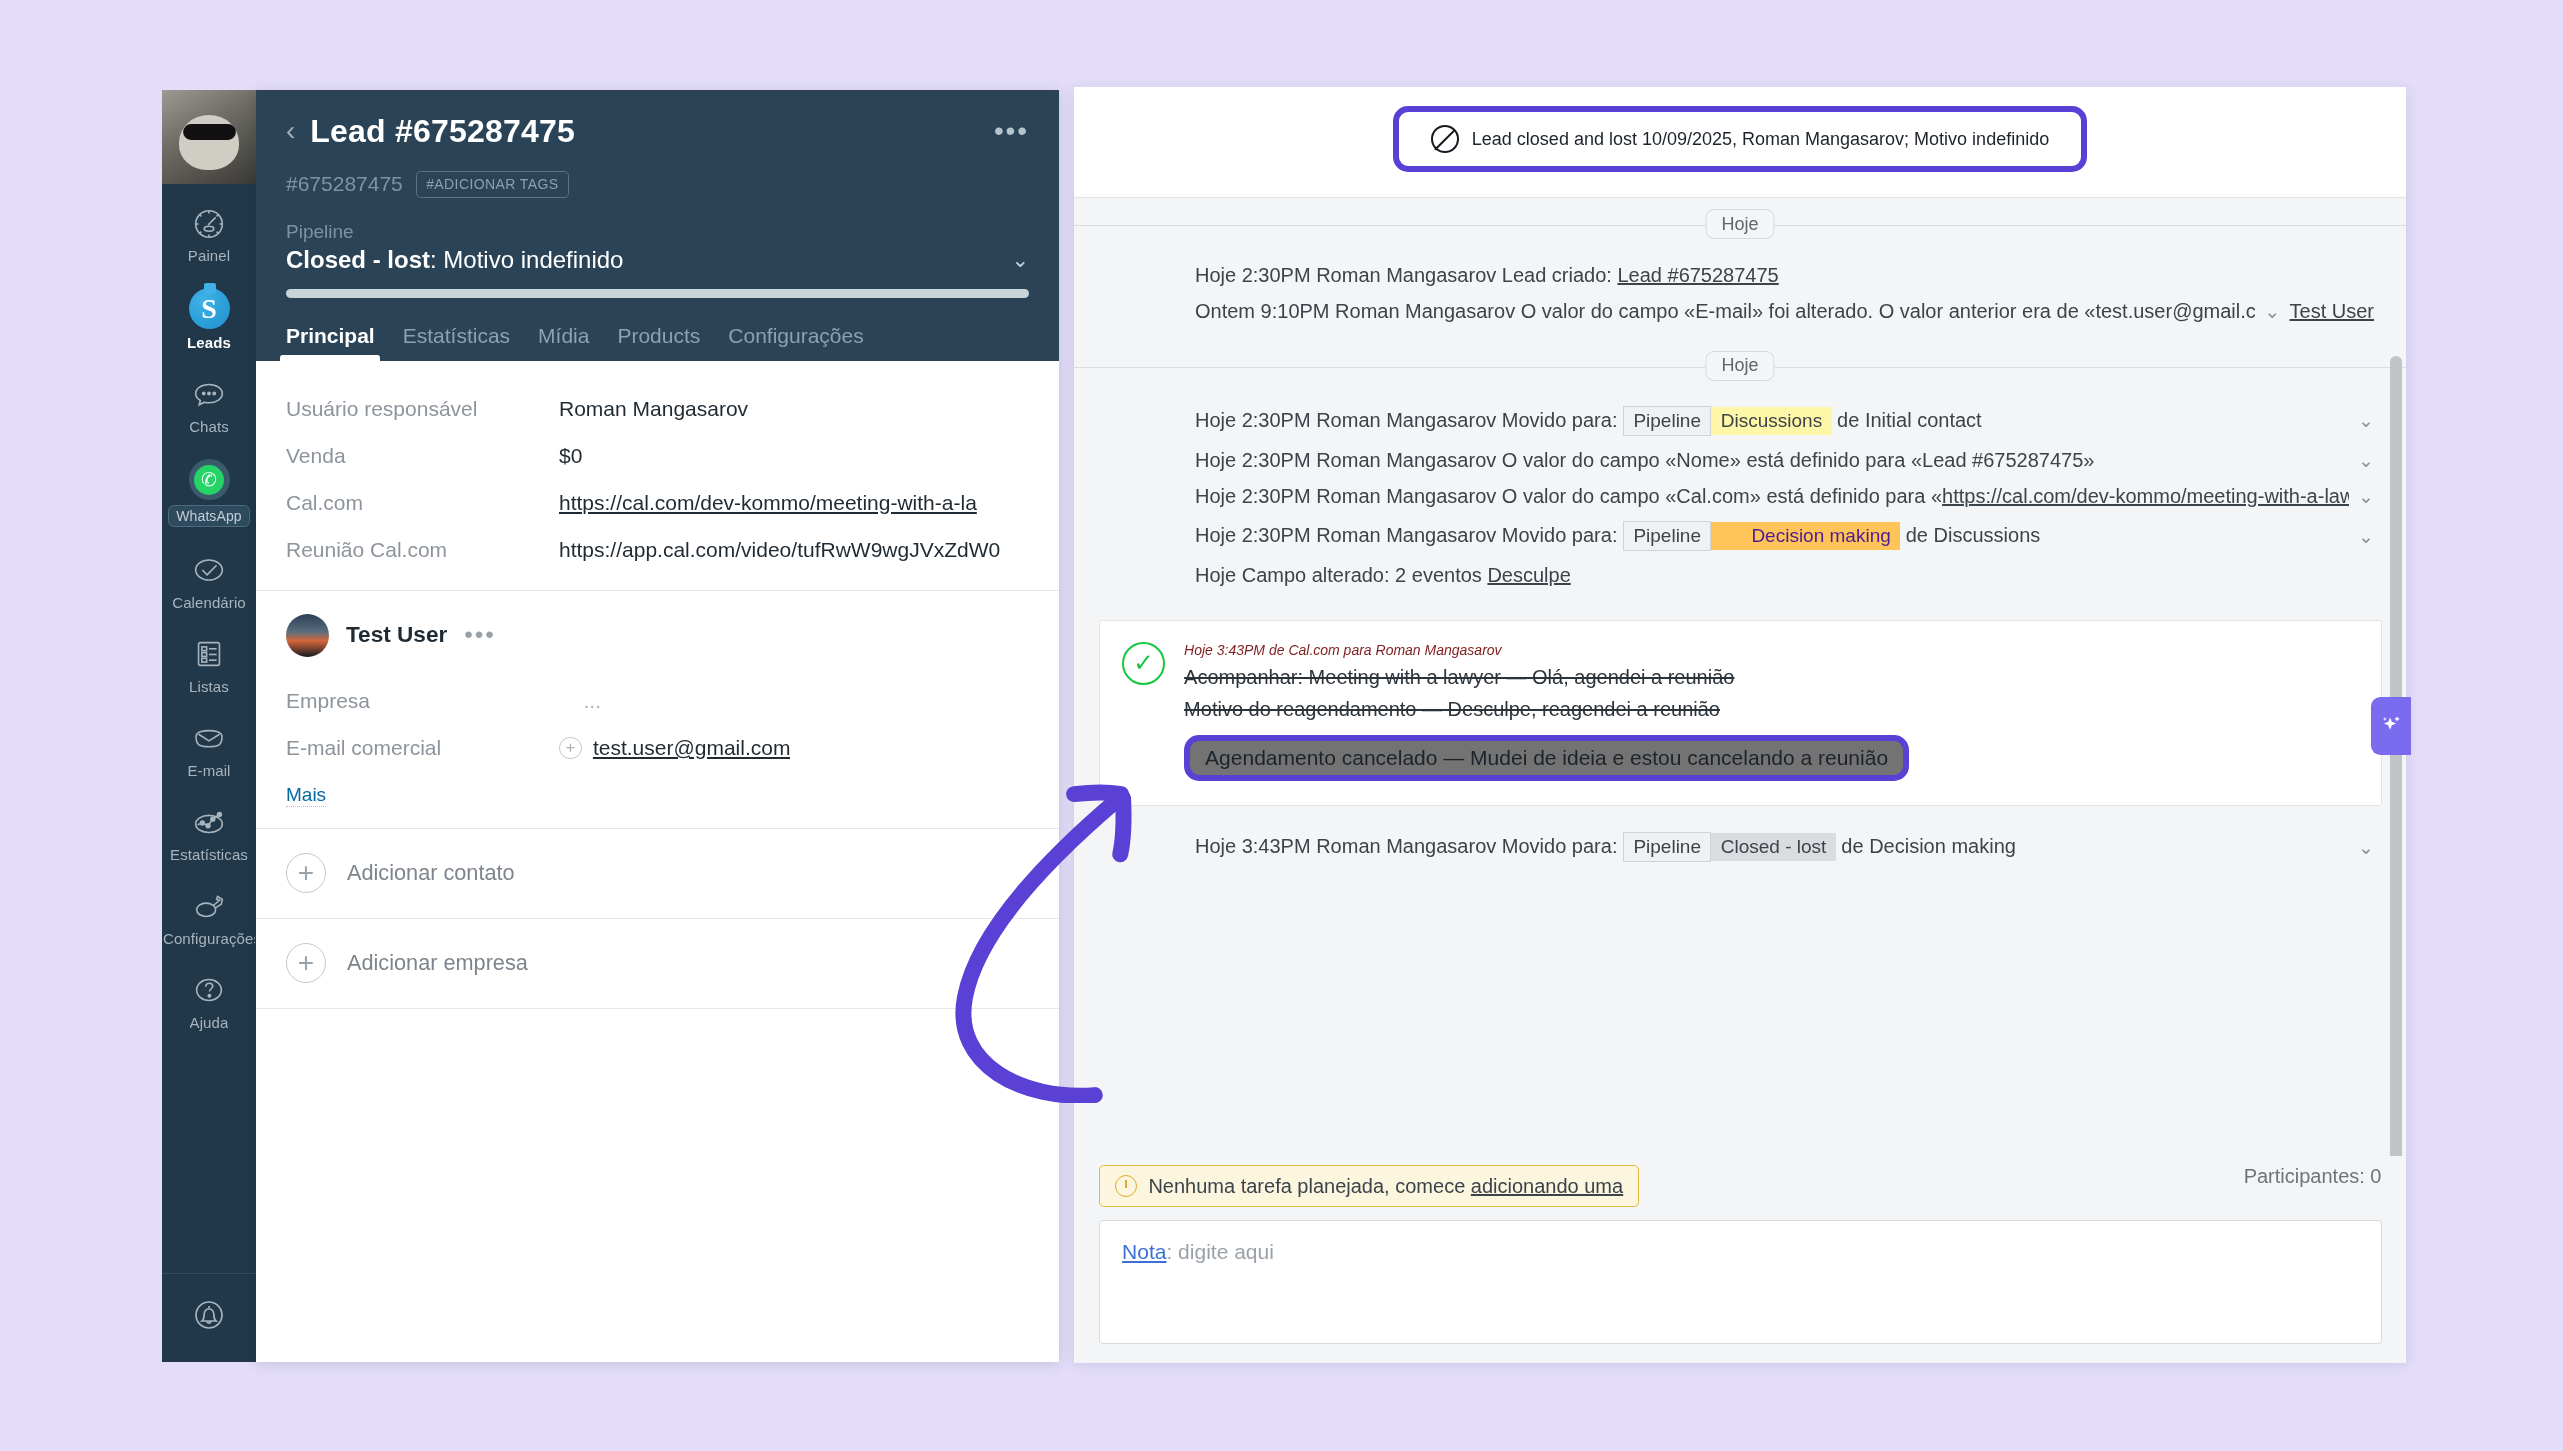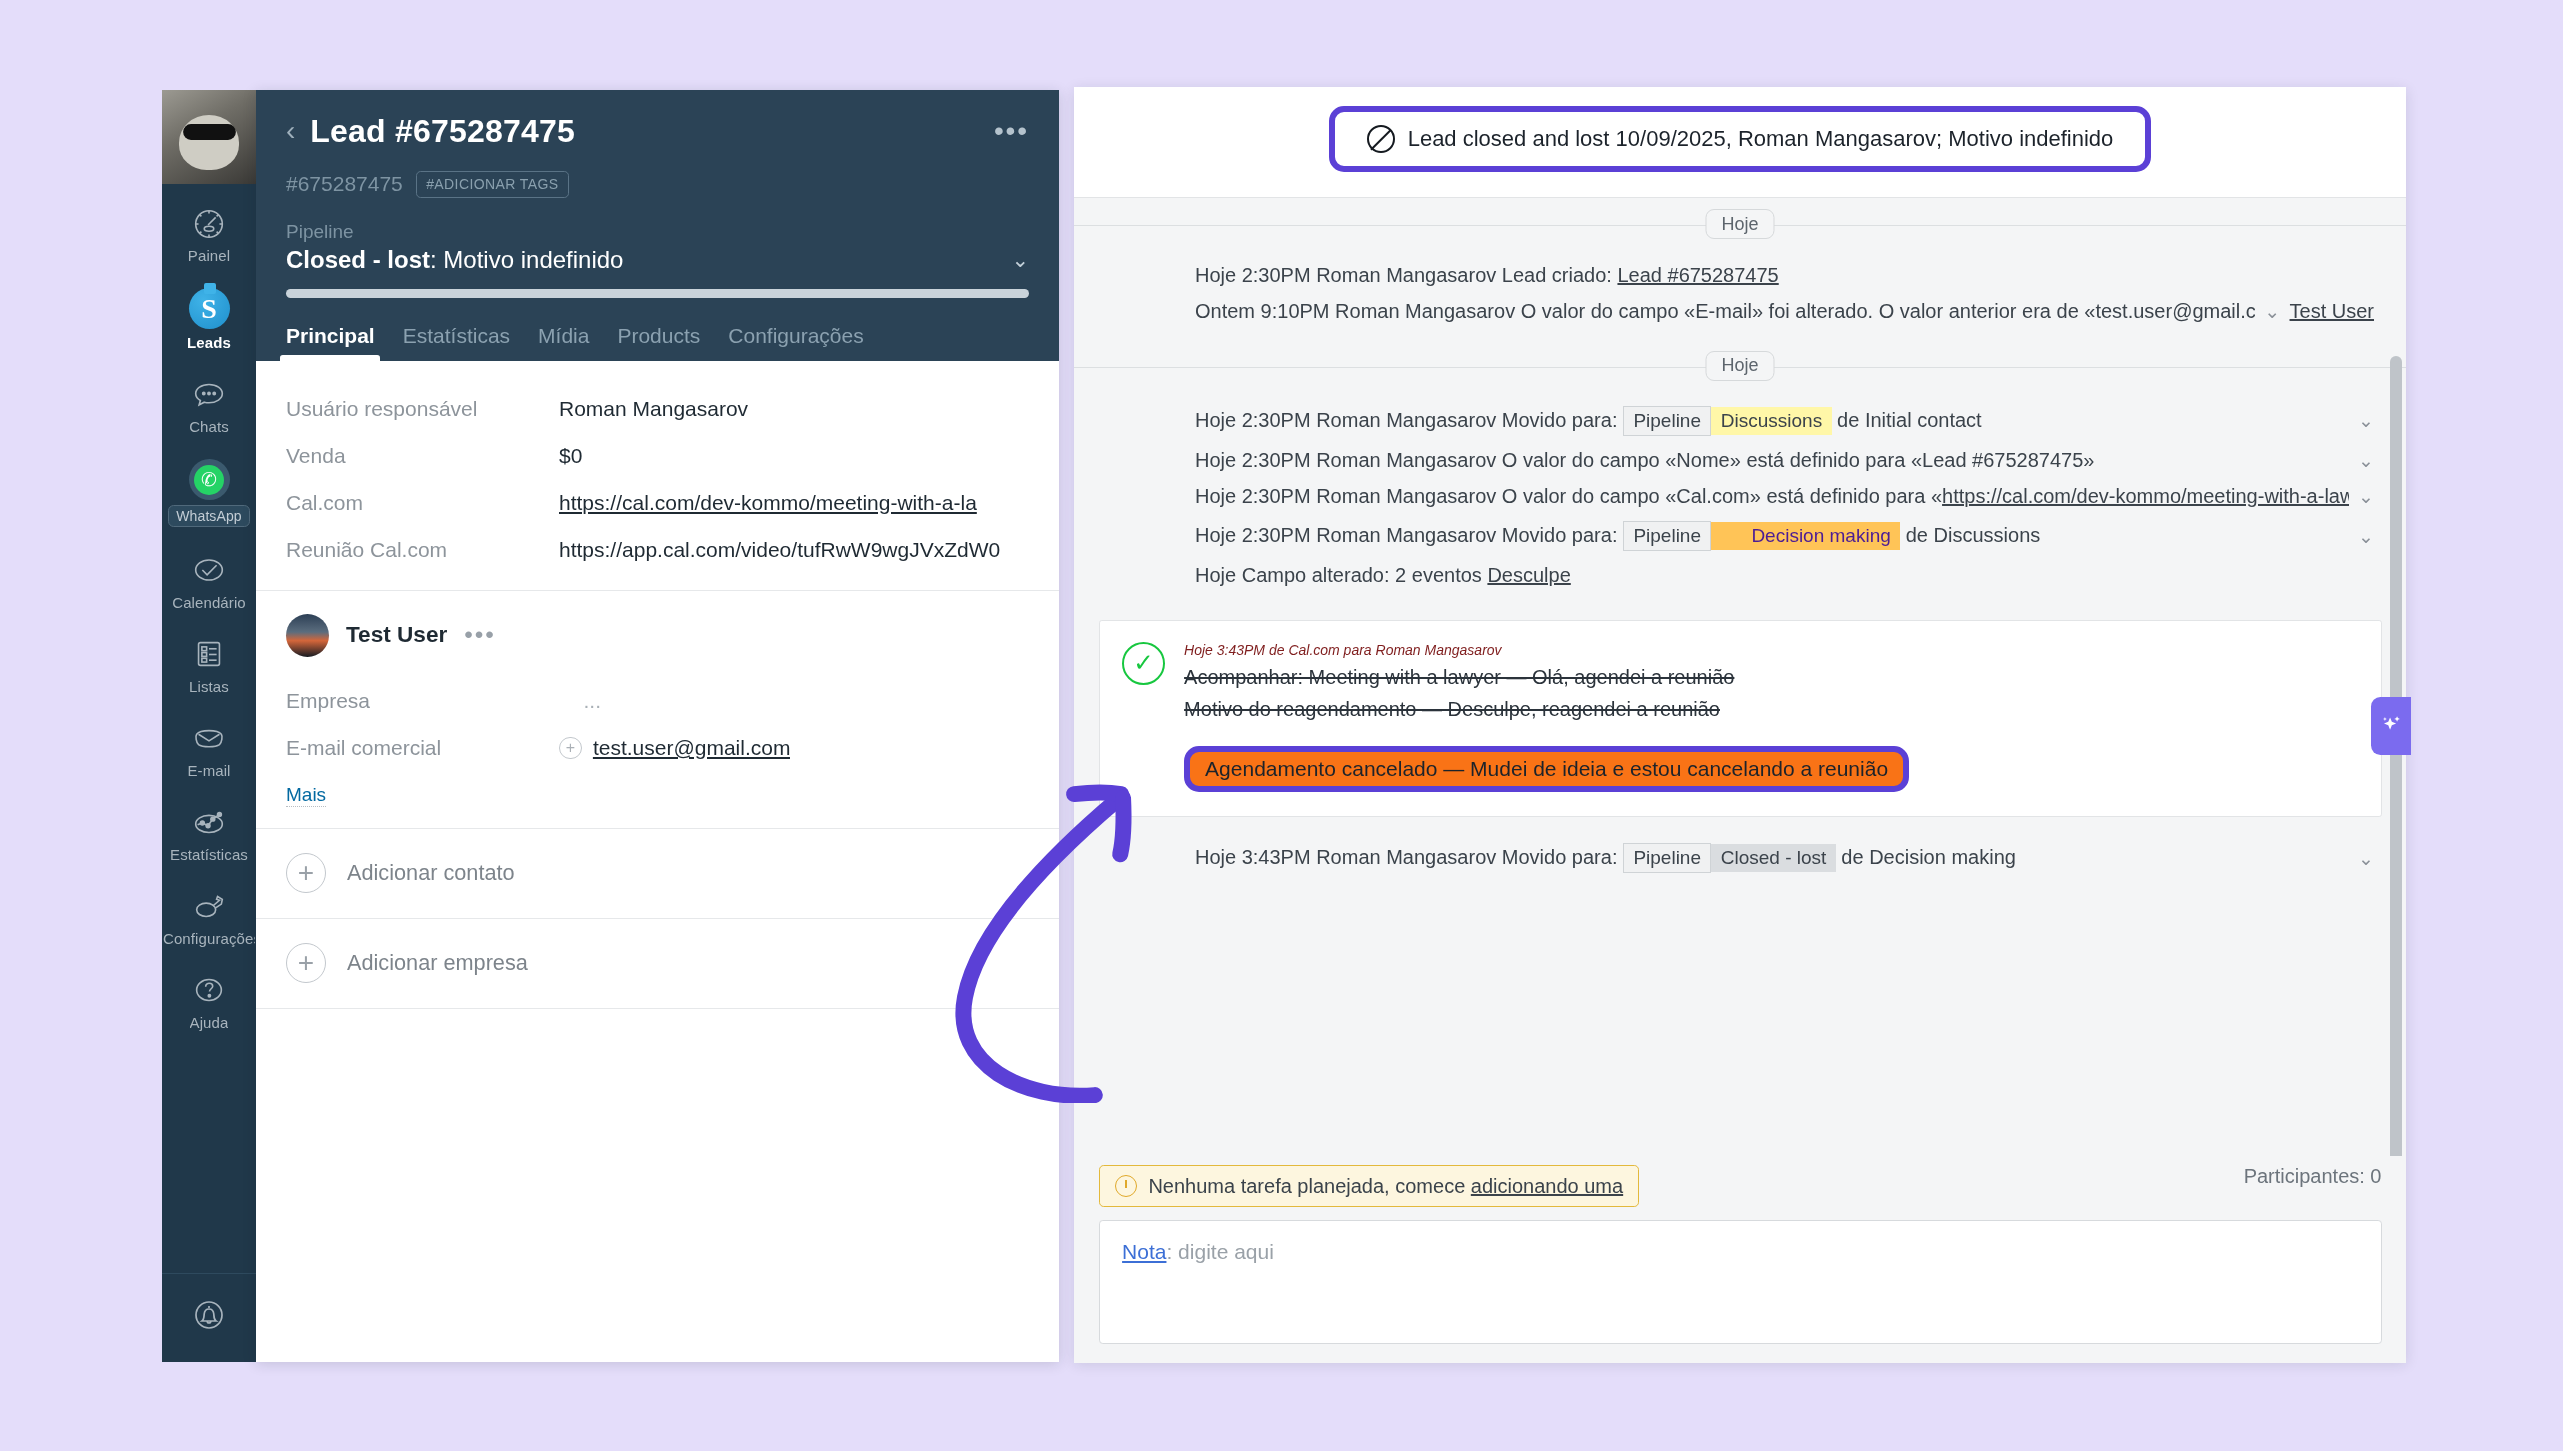--- a/index.html
+++ b/index.html
@@ -161,21 +161,21 @@
     max-width:952px;
   }
   .ban-icon {
     width:28px;height:28px;border-radius:50%;border:2.4px solid #151a20;
     position:relative; flex:none;
   }
   .ban-icon::after{
     content:""; position:absolute; left:50%; top:-0.9px; width:2.4px; height:28px;
     background:#151a20; transform:translateX(-50%) rotate(45deg);
   }
-  .ban-text { font-size:22px; color:#1c232b; white-space:nowrap; }
+  .ban-text { font-size:18px; color:#1c232b; white-space:nowrap; }
 
   .feed-scroll { flex:1; position:relative; overflow:hidden; }
 
   .day-div { position:relative; height:32px; margin:11.3px 0 3.8px; }
   .day-div::before{
     content:""; position:absolute; left:0; right:0; top:50%; height:0.9px; background:#dcdfe1;
   }
   .day-pill {
     position:absolute; left:50%; top:0; transform:translateX(-50%);
     background:#f4f5f6; border:0.9px solid #d6d9db; border-radius:8.5px;
@@ -209,22 +209,22 @@
     color:#17c73f; font-size:24.5px; line-height:1;
   }
   .task-lines { flex:1; min-width:0; }
   .tl-meta { font-size:14px; color:#7f1d1d; margin-bottom:8.5px;font-style:italic; }
   .tl-strike {
     font-size:20px; color:#2b333b; text-decoration:line-through;
     margin-bottom:8.5px; white-space:nowrap;
   }
   .tl-highlight {
     display:inline-block; border:6.6px solid #5b40d6; border-radius:15px;
-    background:#f97316; padding:4.7px 15px; font-size:21px; color:#1c232b;
-    white-space:nowrap; margin-top:17px;
+    background:#737373; padding:4.7px 15px; font-size:21px; color:#1c232b;
+    white-space:nowrap; margin-top:6px;
   }
 
   .feed-bottom { flex:none; padding:0 24.5px 19px; background:#f4f5f6; }
   .task-bar-row { display:flex; align-items:flex-start; padding:9.4px 0 13px; }
   .notask {
     background:#fdf6df; border:0.9px solid #e3b93c; border-radius:4.7px;
     padding:8.5px 15px; display:flex; align-items:center; gap:11.3px;
     font-size:20px; color:#3b434b;
   }
   .clock {

